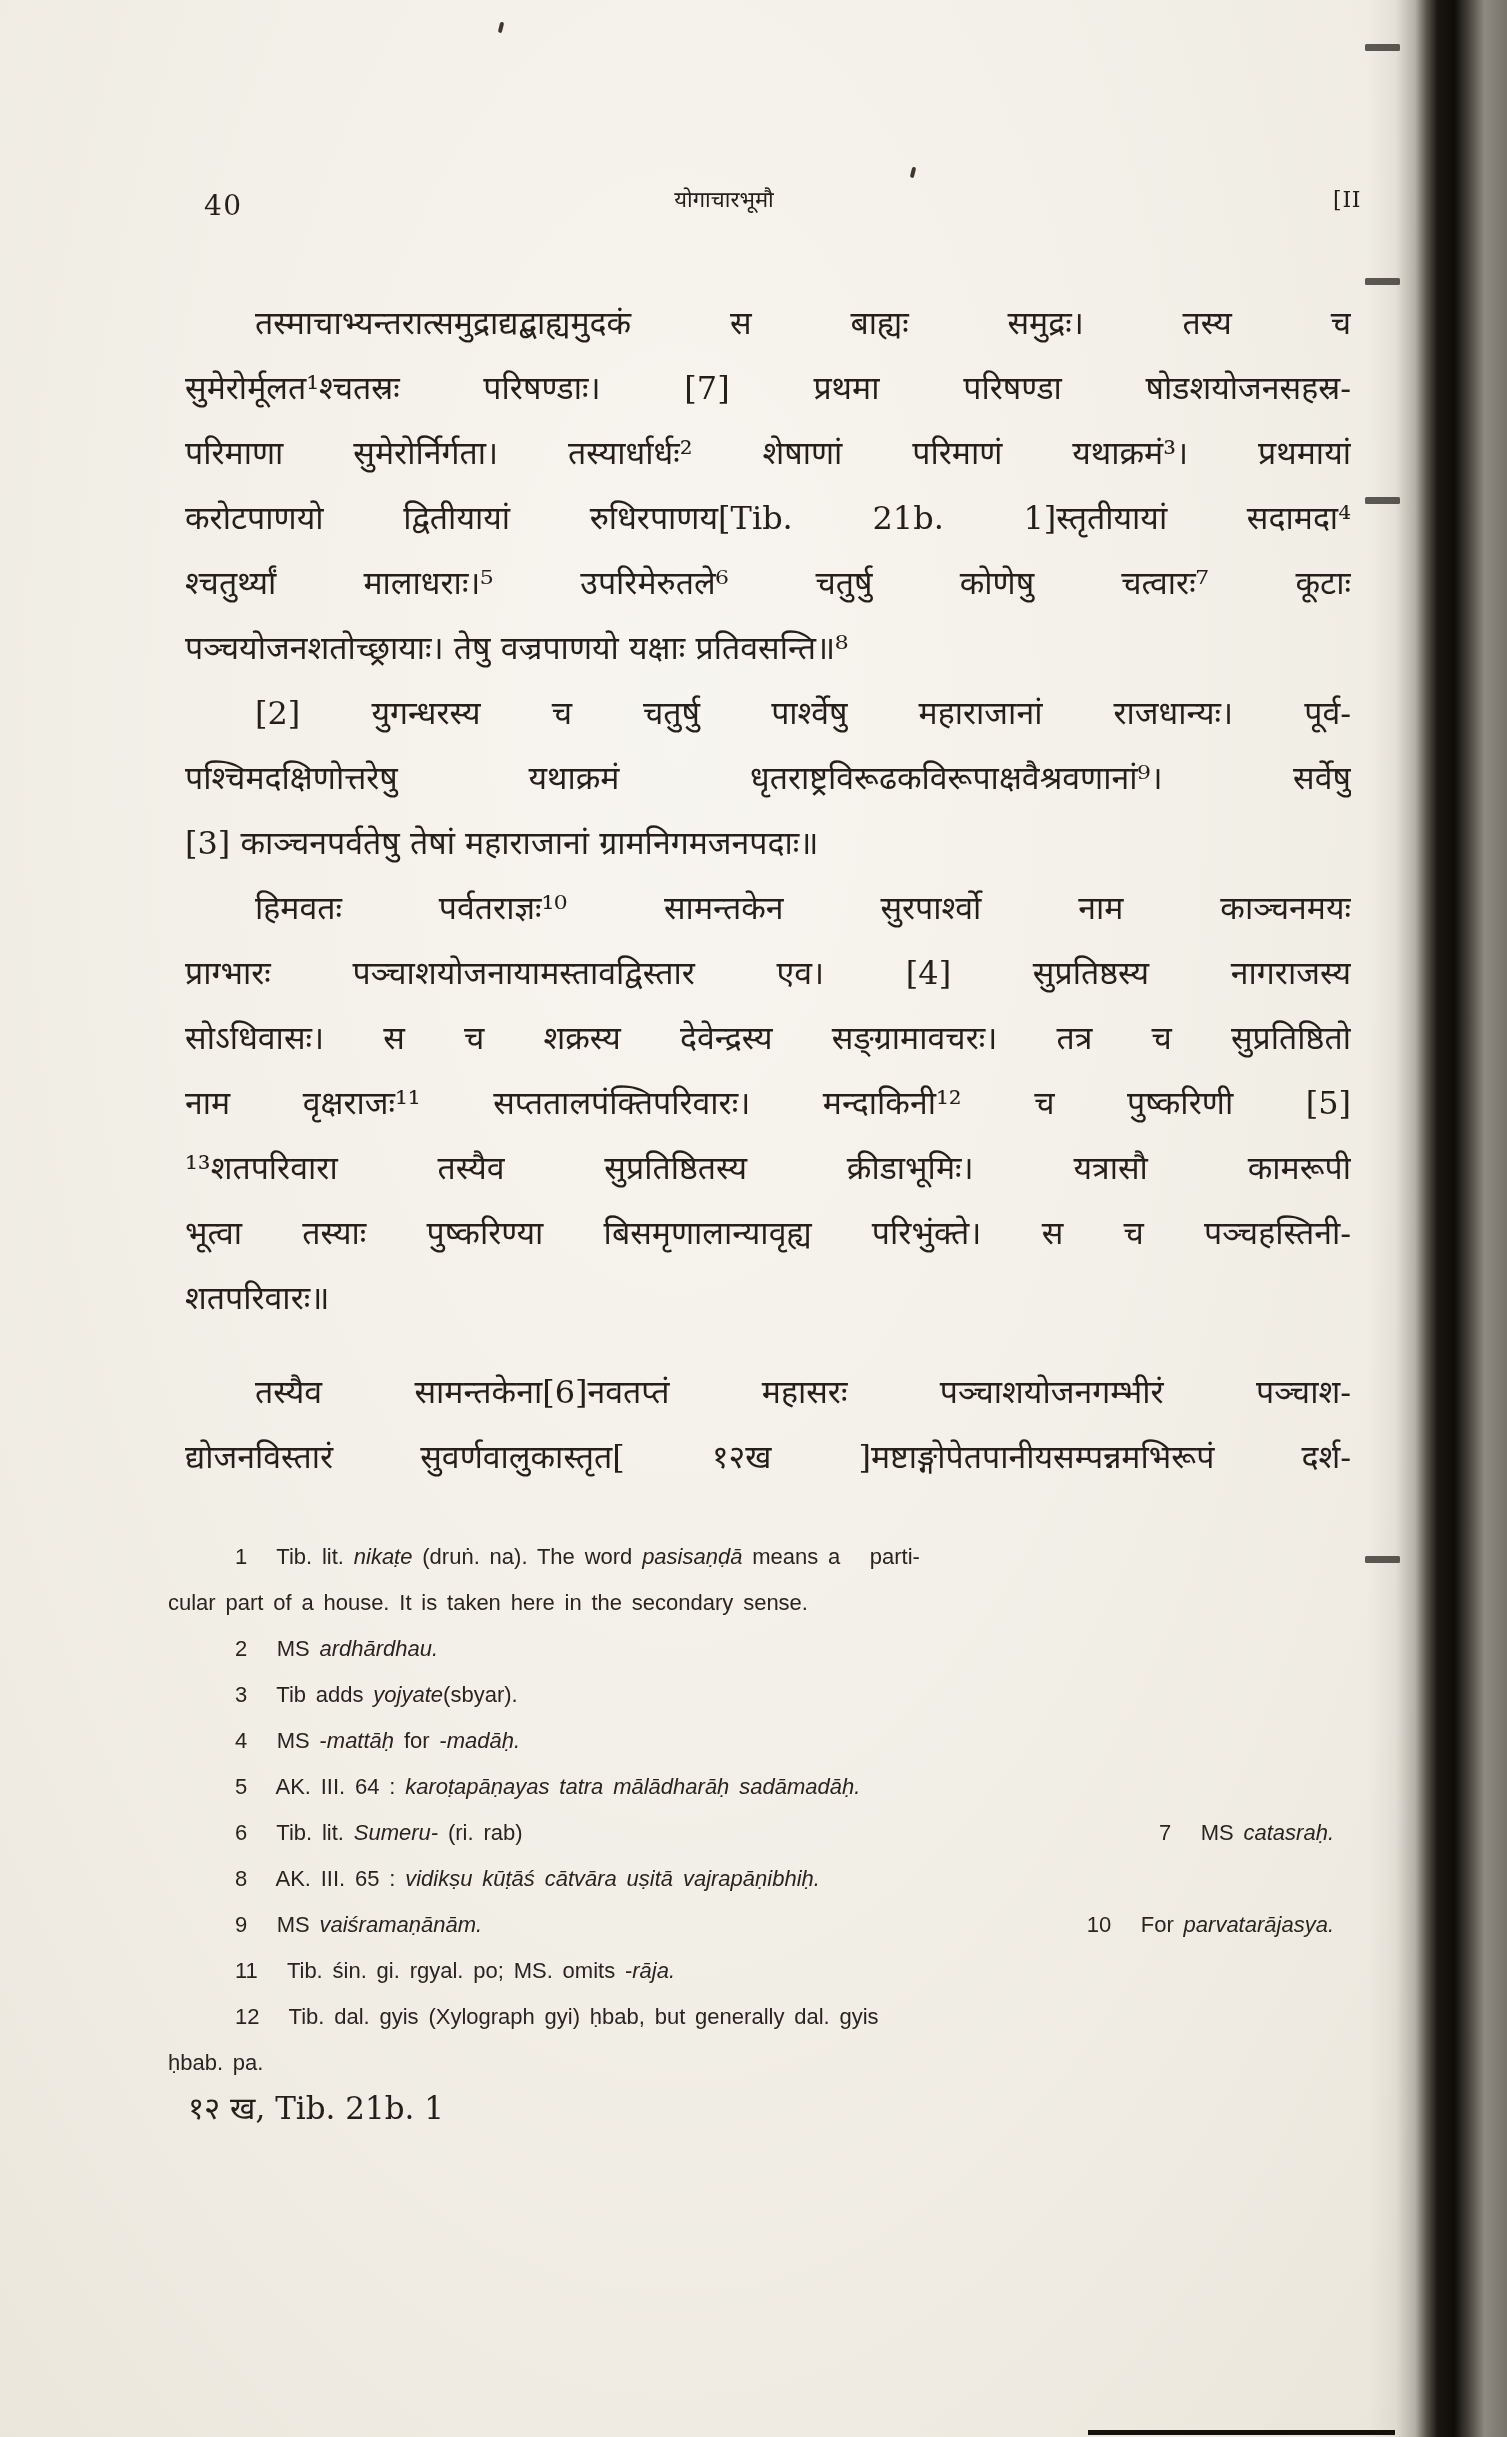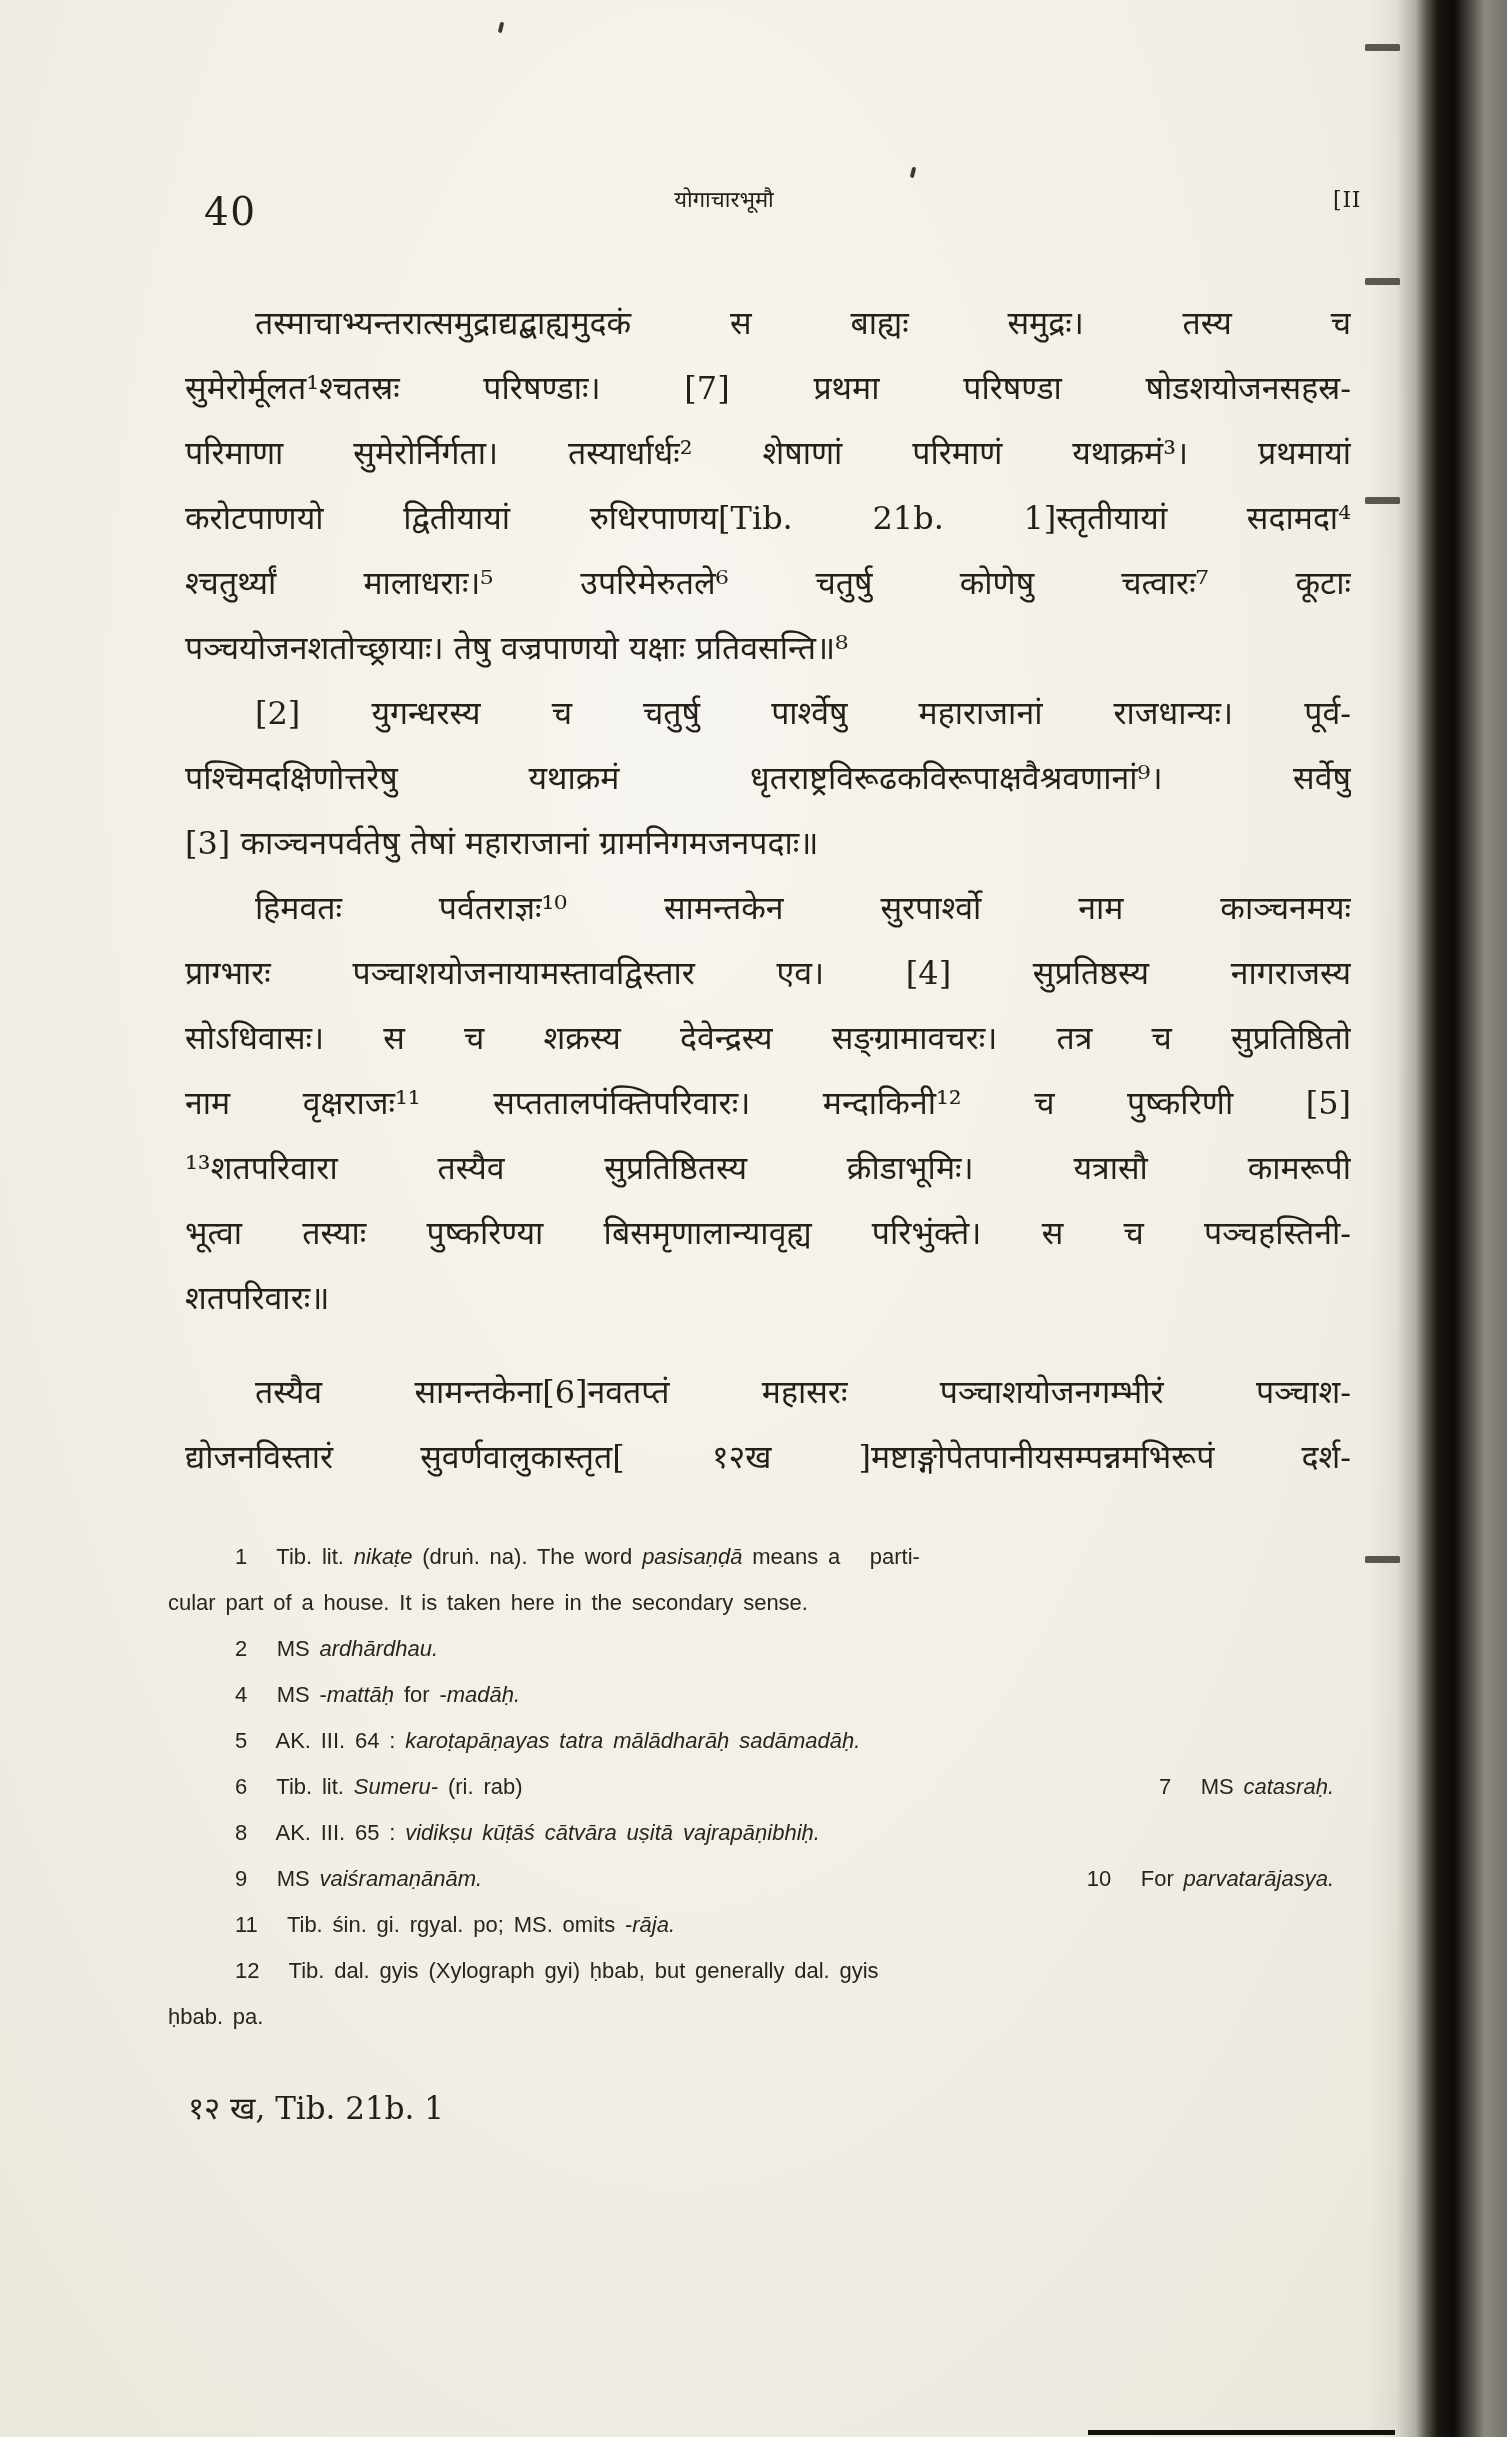--- a/index.html
+++ b/index.html
@@ -3,21 +3,21 @@
 <meta charset="utf-8">
 <style>
   html,body{margin:0;padding:0;background:#888;}
   .page{
     position:relative;width:1507px;height:2438px;overflow:hidden;
     background:radial-gradient(ellipse at 45% 30%, #f7f5ef 0%, #f2efe7 50%, #e9e5da 100%);
     color:#241f18;
   }
   
   .header{position:absolute;left:185px;top:183px;width:1166px;height:51px;font-family:"DejaVu Serif",serif;}
-  .pageno{position:absolute;left:19px;top:5.8px;font-size:39px;letter-spacing:1.5px;}
+  .pageno{position:absolute;left:19px;top:5.8px;font-size:28px;letter-spacing:1.5px;}
   .htitle{position:absolute;left:0;right:88px;top:0;text-align:center;font-size:22px;font-family:"DejaVu Serif",serif;}
   .sref{position:absolute;right:-10.2px;top:4.4px;font-size:22px;letter-spacing:0.7px;}
   
   .body{position:absolute;left:185px;top:291px;width:1166px;font-size:32px;font-family:"DejaVu Serif",serif;}
   .bline{position:relative;height:65px;line-height:65px;overflow:hidden;text-align:justify;text-align-last:justify;}
   .bline.nojust{text-align:left;text-align-last:left;}
   .bline.ind{padding-left:70px;}
   .bline.gap{margin-top:29px;}
   
   .fns{position:absolute;left:168px;top:1534px;width:1166px;font-family:Liberation Sans, sans-serif;font-size:22px;color:#29241d;word-spacing:3.7px;}
@@ -71,20 +71,23 @@
       <div class="fline ind">
         <span class="fseg"><span>1   Tib. lit. </span><span class="it">nikaṭe</span><span> (druṅ. na). The word </span><span class="it">pasisaṇḍā</span><span> means a   parti-</span></span>
       </div>
       <div class="fline">
         <span class="fseg"><span>cular part of a house. It is taken here in the secondary sense.</span></span>
       </div>
       <div class="fline ind">
         <span class="fseg"><span>2   MS </span><span class="it">ardhārdhau.</span></span>
       </div>
       <div class="fline ind">
+        <span class="fseg"><span>3   Tib adds </span><span class="it">yojyate</span><span>(sbyar).</span></span>
+      </div>
+      <div class="fline ind">
         <span class="fseg"><span>4   MS -</span><span class="it">mattāḥ</span><span> for -</span><span class="it">madāḥ.</span></span>
       </div>
       <div class="fline ind">
         <span class="fseg"><span>5   AK. III. 64 : </span><span class="it">karoṭapāṇayas tatra mālādharāḥ sadāmadāḥ.</span></span>
       </div>
       <div class="fline ind">
         <span class="fseg"><span>6   Tib. lit. </span><span class="it">Sumeru-</span><span> (ri. rab)</span></span>
         <span class="fseg"><span>7   MS </span><span class="it">catasraḥ.</span></span>
       </div>
       <div class="fline ind">

